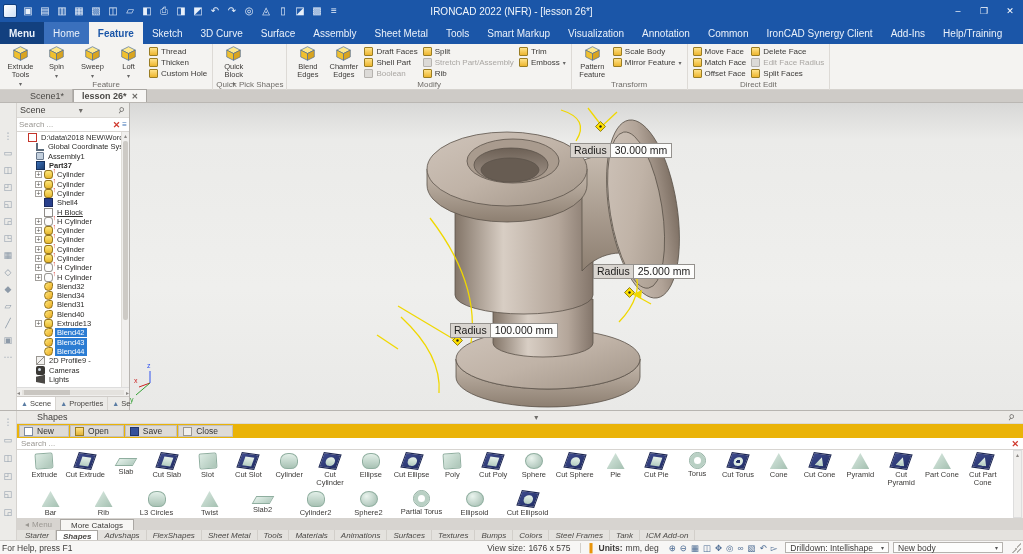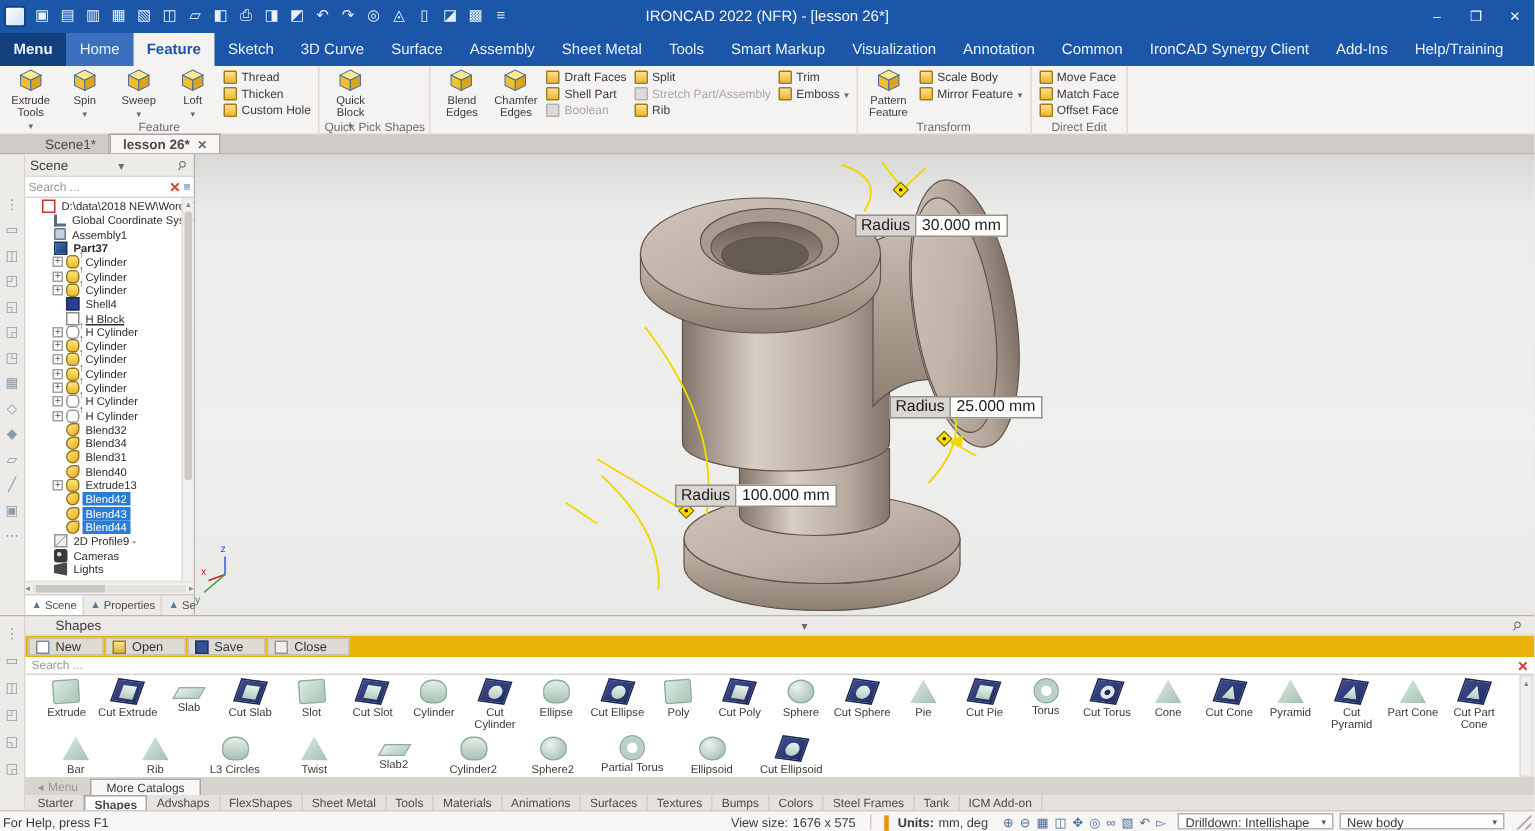--- a/index.html
+++ b/index.html
@@ -131,21 +131,21 @@
   .k-tri    { background:linear-gradient(135deg,#dcebe3,#a3bfb0); clip-path:polygon(50% 0,100% 100%,0 100%); }
   .k-cut, .k-cut-round, .k-cut-tri, .k-cut-ring { background:linear-gradient(135deg,#3d4a8c,#222e66); transform:rotate(8deg) skewX(-12deg); border:1px solid #1a2450; }
   .k-cut::after, .k-cut-round::after, .k-cut-tri::after, .k-cut-ring::after { content:""; position:absolute; left:4px; top:3px; width:9px; height:9px; background:linear-gradient(#e8f2ec,#b3ccc0); }
   .k-cut-round::after { border-radius:50%; }
   .k-cut-tri::after { clip-path:polygon(50% 0,100% 100%,0 100%); }
   .k-cut-ring::after { border-radius:50%; background:radial-gradient(circle,#222e66 28%,#dcebe3 32%); }
   #shape-vscroll { position:absolute; right:1px; top:39px; width:9px; height:68px; background:#f0efed; border:1px solid #ddd; font-size:6px; color:#8b8885; text-align:center; }
   .morecat { position:absolute; left:17px; top:107px; width:1006px; height:12px; background:#d7d4d0; display:flex; align-items:flex-end; font-size:8px; }
   .backbtn { color:#9a9792; padding:0 8px; display:flex; align-items:center; gap:3px; height:12px; }
   .mcat { background:#f7f6f4; border:1px solid #aaa7a3; border-bottom:none; padding:0 10px; height:11px; line-height:11px; color:#3c3a38; }
-  #catalog-tabs { position:absolute; left:17px; top:119px; width:1006px; height:11px; background:#e4e2de; display:flex; align-items:stretch; padding-left:2px; }
+  #catalog-tabs { position:absolute; left:17px; top:119px; width:1006px; height:11px; background:#e4e2de; display:flex; align-items:stretch; padding-left:2px;font-style:italic; }
   .ctab { font-size:8px; color:#4b4946; padding:0 6px; display:flex; align-items:center; border-right:1px solid #d2cfca; }
   .ctab.active { background:#fff; border:1px solid #a9a6a2; border-bottom:none; font-weight:bold; }
 
   
   #statusbar { position:absolute; left:0; top:540px; width:1023px; height:14px; background:#f7f6f5; border-top:1px solid #cfccc8; display:flex; align-items:center; font-size:8.5px; color:#3c3a38; }
   #statusbar .help { padding-left:2px; flex:1; }
   .sb-item { margin-right:10px; white-space:nowrap; display:flex; align-items:center; gap:3px; }
   .sb-sep { width:1px; height:10px; background:#d2cfca; margin-right:8px; }
   .unitsbar { color:#e8940a; font-weight:bold; }
   #status-icons { display:flex; align-items:center; gap:4px; margin-right:8px; }
@@ -349,20 +349,21 @@
               <span class="rst">Trim</span>
             </div>
             <div class="rsmall">
               <span class="mini-ic"></span>
               <span class="rst">Emboss</span>
               <span class="dd2"></span>
             </div>
             <div class="rsmall empty"></div>
           </div>
         </div>
+        <div class="rglabel">Modify</div>
       </div>
       <div class="rgroup">
         <div class="rgc">
           <div class="rlarge">
             <svg width="17" height="17" viewBox="0 0 20 20">
               <g stroke="#4a6b9a" stroke-width="0.8">
                 <polygon points="10,2 18,6 10,10 2,6" fill="#ffe98c"></polygon>
                 <polygon points="2,6 10,10 10,18 2,14" fill="#f0c02e"></polygon>
                 <polygon points="10,10 18,6 18,14 10,18" fill="#d9a41f"></polygon>
               </g>
@@ -391,20 +392,34 @@
               <span class="mini-ic"></span>
               <span class="rst">Move Face</span>
             </div>
             <div class="rsmall">
               <span class="mini-ic"></span>
               <span class="rst">Match Face</span>
             </div>
             <div class="rsmall">
               <span class="mini-ic"></span>
               <span class="rst">Offset Face</span>
+            </div>
+          </div>
+          <div class="rcol">
+            <div class="rsmall">
+              <span class="mini-ic"></span>
+              <span class="rst">Delete Face</span>
+            </div>
+            <div class="rsmall dis">
+              <span class="mini-ic"></span>
+              <span class="rst">Edit Face Radius</span>
+            </div>
+            <div class="rsmall">
+              <span class="mini-ic"></span>
+              <span class="rst">Split Faces</span>
             </div>
           </div>
         </div>
         <div class="rglabel">Direct Edit</div>
       </div>
     </div>
 
   <div id="doctabs">
       <div class="dtab">
         <span>Scene1*</span>

